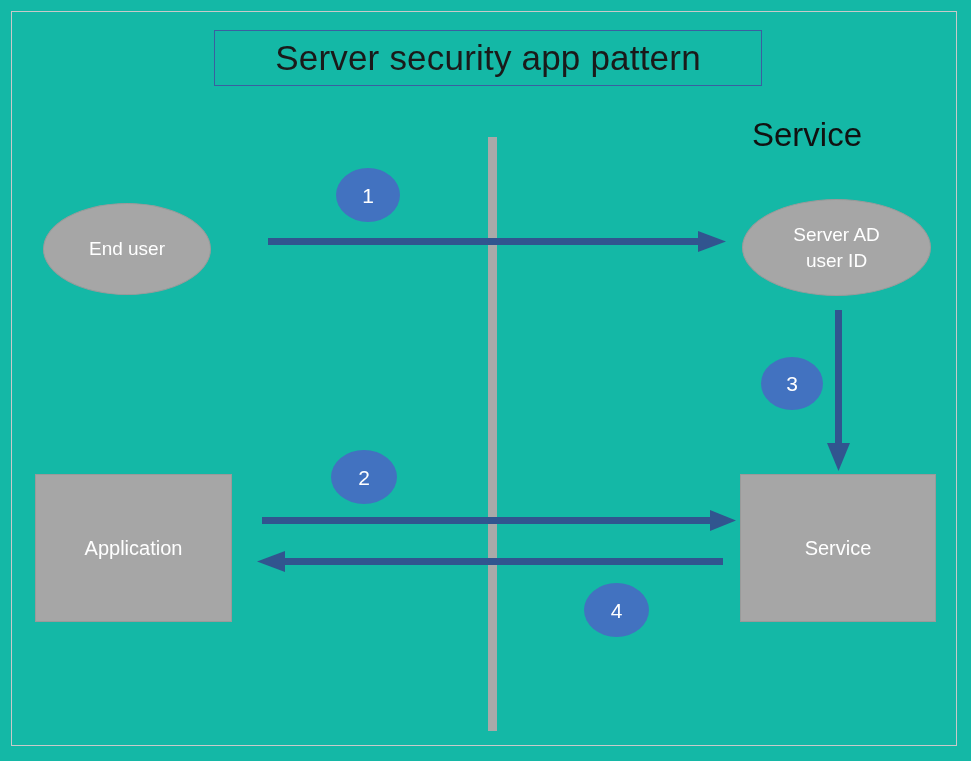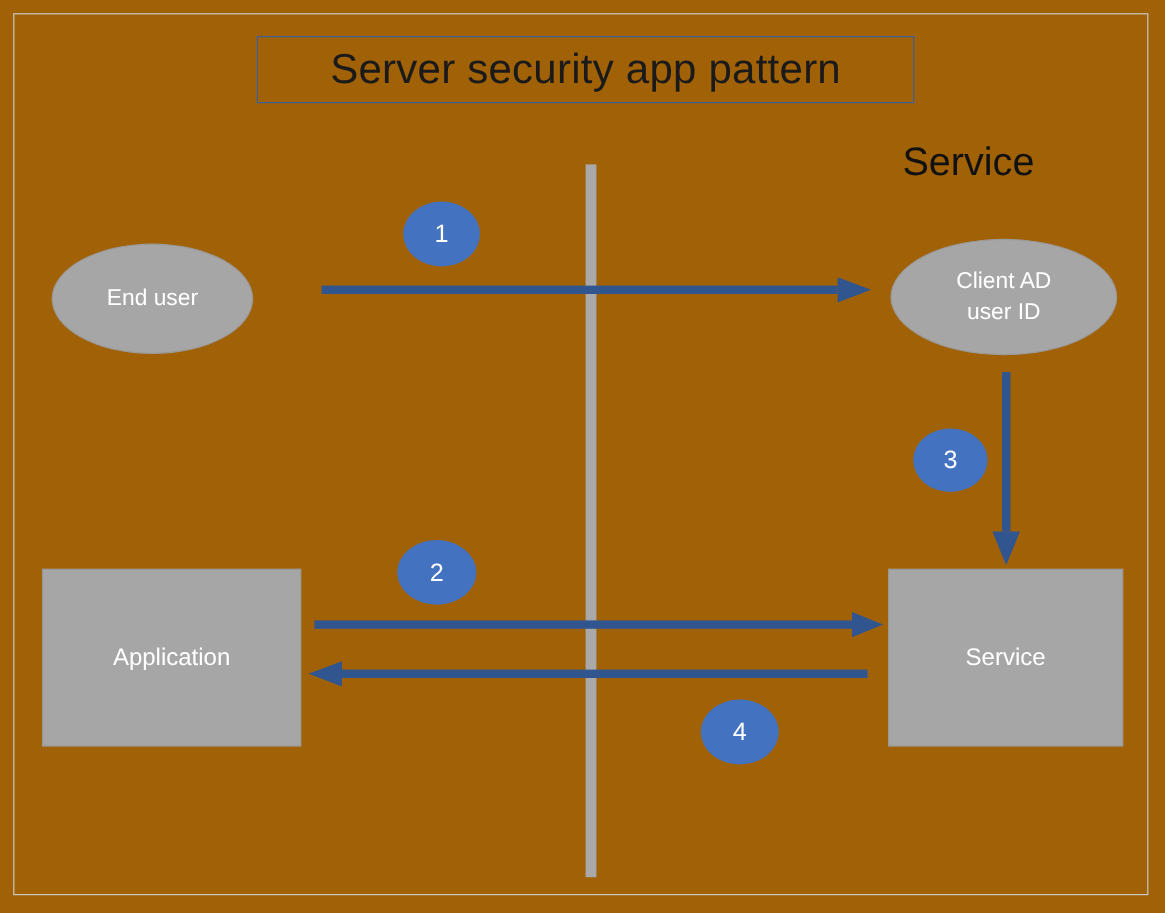--- a/index.html
+++ b/index.html
@@ -7,21 +7,21 @@
     padding: 0;
     background: #ffffff;
   }
   body {
     font-family: "Liberation Sans", sans-serif;
   }
   #canvas {
     position: relative;
     width: 971px;
     height: 761px;
-    background: #a16207;
+    background: #14b8a6;
     overflow: hidden;
   }
   
   #outer-frame {
     position: absolute;
     left: 11px;
     top: 11px;
     width: 946px;
     height: 735px;
     border: 1px solid #c9c9c9;
@@ -90,21 +90,21 @@
     box-sizing: border-box;
     display: flex;
     align-items: center;
     justify-content: center;
     text-align: center;
     color: #ffffff;
     font-size: 20px;
   }
   #node-end-user { left: 43px; top: 203px; width: 168px; height: 92px; }
   #node-azure-ad { left: 742px; top: 199px; width: 189px; height: 97px; }
-  #node-application { left: 35px; top: 474px; width: 216px; height: 148px; }
+  #node-application { left: 35px; top: 474px; width: 197px; height: 148px; }
   #node-service { left: 740px; top: 474px; width: 196px; height: 148px; }
 
   
   #arrow-layer {
     position: absolute;
     left: 0;
     top: 0;
     width: 971px;
     height: 761px;
     pointer-events: none;
@@ -142,21 +142,21 @@
   <div class="column-heading" id="heading-service">Service</div>
 
   <div id="divider"></div>
 
   <div class="node-ellipse" id="node-end-user">
     <span>End user</span>
   </div>
 
   <div class="node-ellipse" id="node-azure-ad">
     <span>
-      <span>Client AD</span><br>
+      <span>Server AD</span><br>
       <span>user ID</span>
     </span>
   </div>
 
   <div class="node-rect" id="node-application">
     <span>Application</span>
   </div>
 
   <div class="node-rect" id="node-service">
     <span>Service</span>

